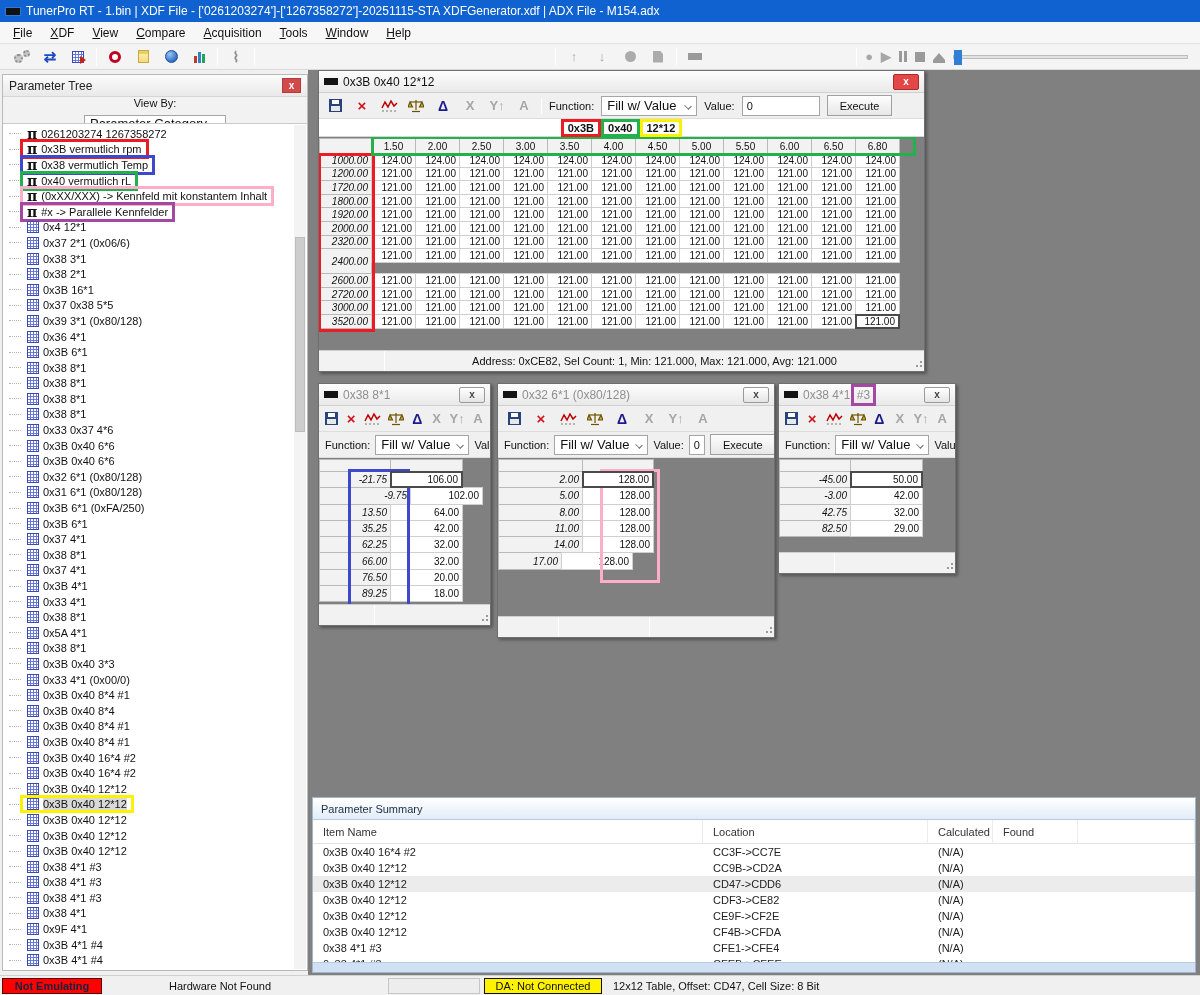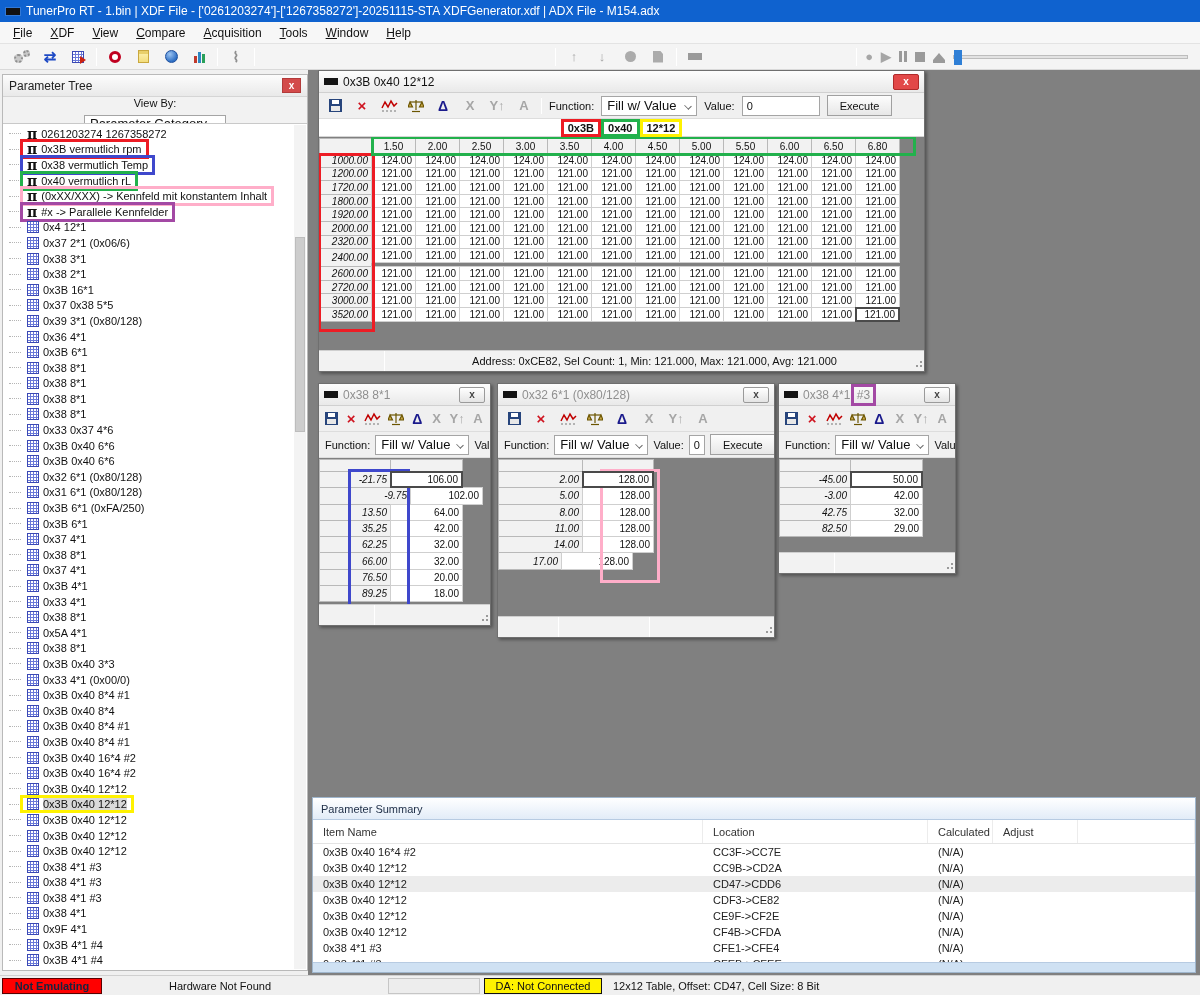--- a/index.html
+++ b/index.html
@@ -808,21 +808,21 @@
             <div class="dcell val" style="width:45px;height:14.6px">121.00</div>
             <div class="dcell val" style="width:45px;height:14.6px">121.00</div>
             <div class="dcell val" style="width:45px;height:14.6px">121.00</div>
             <div class="dcell val" style="width:45px;height:14.6px">121.00</div>
             <div class="dcell val" style="width:45px;height:14.6px">121.00</div>
             <div class="dcell val" style="width:45px;height:14.6px">121.00</div>
             <div class="dcell val" style="width:45px;height:14.6px">121.00</div>
             <div class="dcell val" style="width:45px;height:14.6px">121.00</div>
             <div class="dcell val" style="width:45px;height:14.6px">121.00</div>
           </div><div class="drow">
-            <div class="dcell rh" style="width:53px;height:19px">2400.00</div>
+            <div class="dcell rh" style="width:53px;height:26px">2400.00</div>
             <div class="dcell val" style="width:45px;height:14.6px">121.00</div>
             <div class="dcell val" style="width:45px;height:14.6px">121.00</div>
             <div class="dcell val" style="width:45px;height:14.6px">121.00</div>
             <div class="dcell val" style="width:45px;height:14.6px">121.00</div>
             <div class="dcell val" style="width:45px;height:14.6px">121.00</div>
             <div class="dcell val" style="width:45px;height:14.6px">121.00</div>
             <div class="dcell val" style="width:45px;height:14.6px">121.00</div>
             <div class="dcell val" style="width:45px;height:14.6px">121.00</div>
             <div class="dcell val" style="width:45px;height:14.6px">121.00</div>
             <div class="dcell val" style="width:45px;height:14.6px">121.00</div>
@@ -1130,21 +1130,21 @@
         <div class="grip"></div>
     </div>
   </div>
 
   <div class="summary">
     <div class="stitle">Parameter Summary</div>
     <div class="shead" id="sum-head">
         <div class="sc1">Item Name</div>
         <div class="sc2">Location</div>
         <div class="sc3">Calculated</div>
-        <div class="sc4">Adjust</div>
+        <div class="sc4">Found</div>
         <div class="sc5"></div>
       </div>
     <div id="sum-rows" style="overflow:hidden; flex:1;">
         <div class="srow">
      <div class="sc1">0x3B 0x40 16*4 #2</div>
           <div class="sc2">CC3F-&gt;CC7E</div>
      <div class="sc3">(N/A)</div>
           <div class="sc4"></div>
           <div class="sc5"></div>
         </div>

